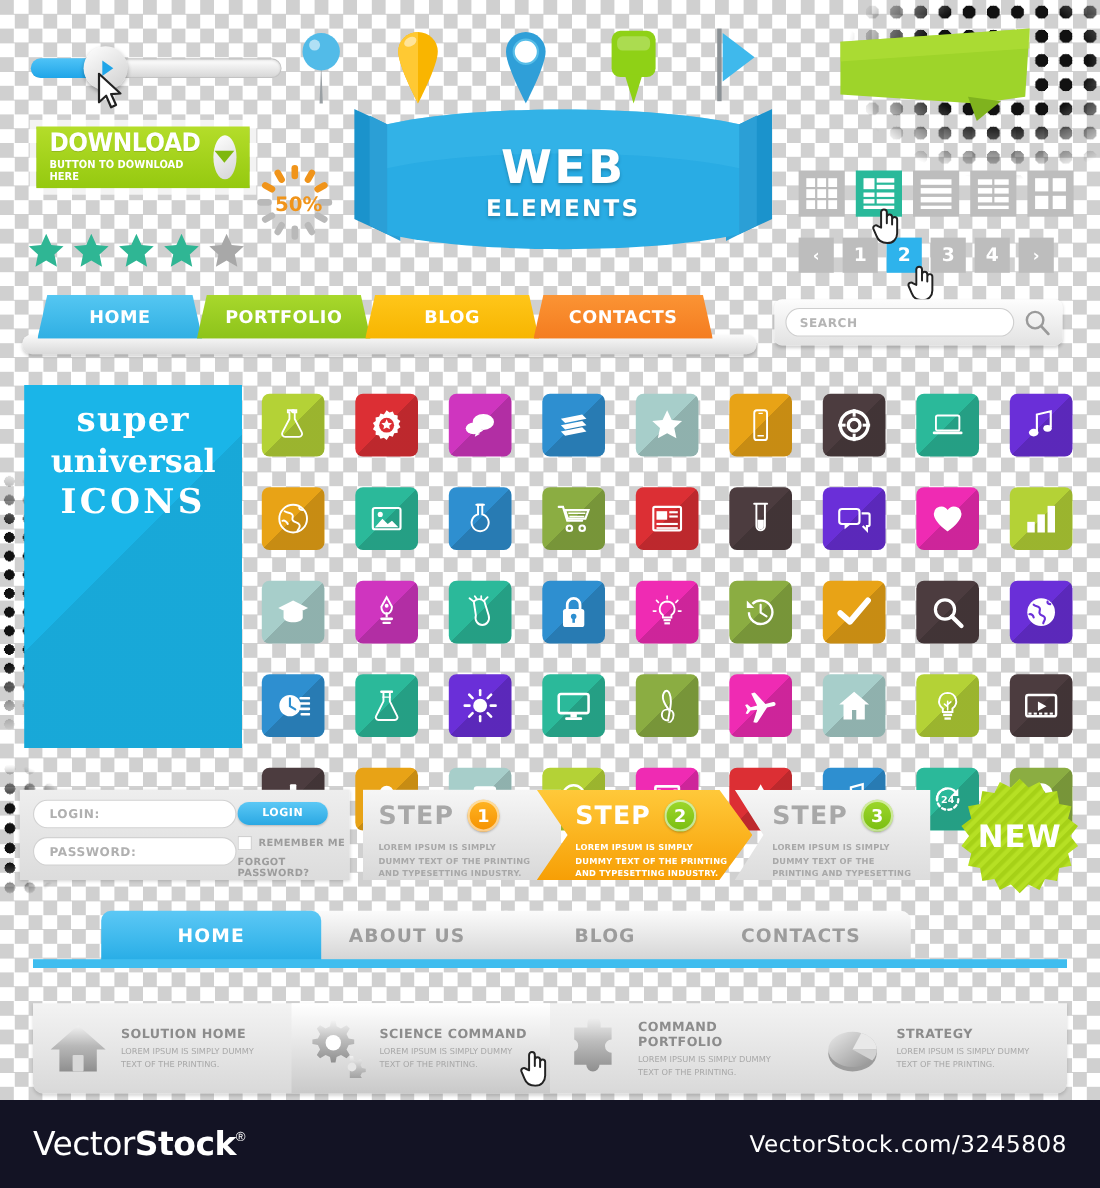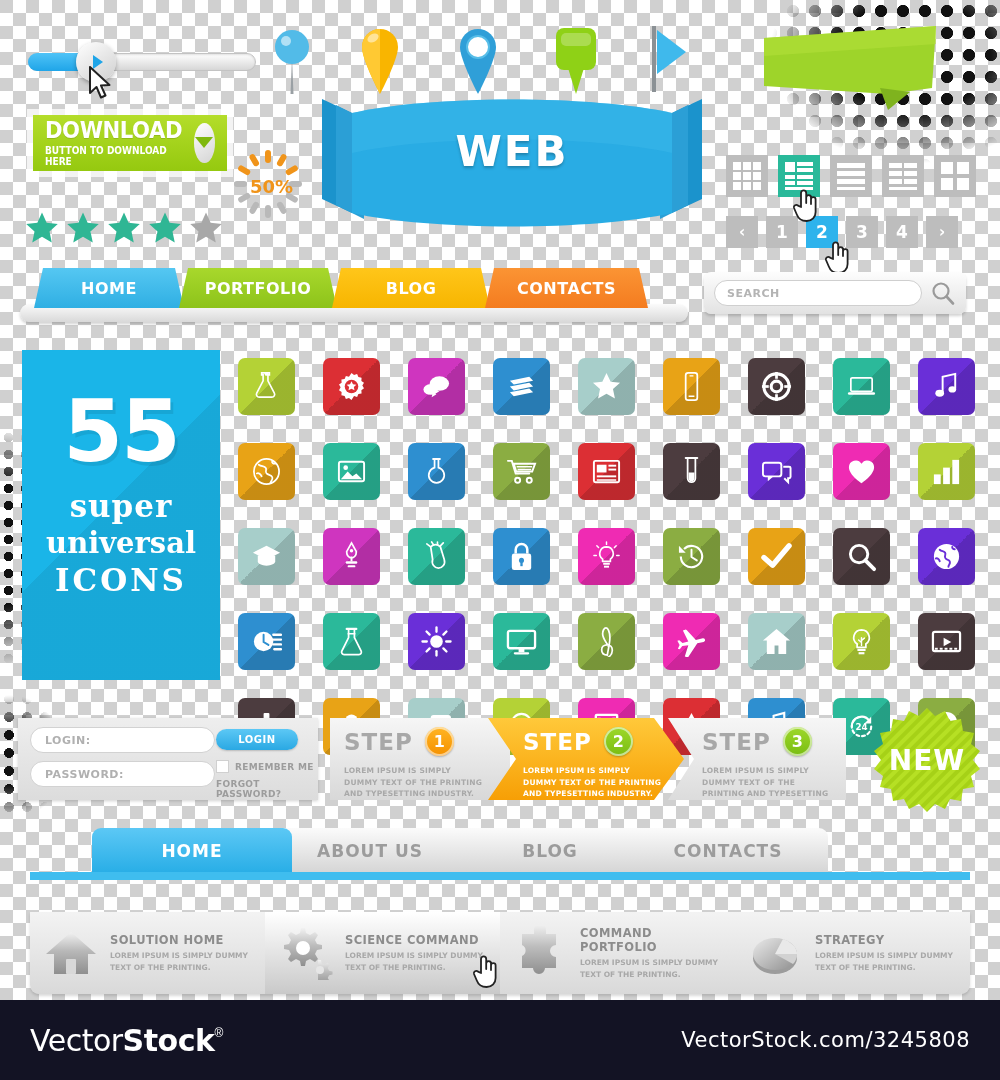--- a/index.html
+++ b/index.html
@@ -302,21 +302,21 @@
     display: flex; box-shadow: 0 2px 3px rgba(0,0,0,.15); margin-top: 32px;
   }
   .bitem { flex: 1; display: flex; align-items: center; gap: 12px; padding: 0 14px; position: relative; }
   .bitem.hl { background: linear-gradient(#ffffff,#c9c9c9); }
   .bitem .bicon { width: 54px; height: 54px; flex: 0 0 54px; }
   .bitem .btitle {
     font-family: "DejaVu Sans", sans-serif; font-weight: 700; font-size: 11.5px; color: #8c8c8c;
     letter-spacing: .4px;
   }
   .bitem .bdesc {
-    font-family: "DejaVu Sans", sans-serif; font-weight: 700; font-size: 7.5px; color: #a8a8a8;
+    font-family: "DejaVu Sans", sans-serif; font-weight: 400; font-size: 7.5px; color: #a8a8a8;
     line-height: 1.5; margin-top: 3px;
   }
 
   
   .footer {
     position: absolute; left: 0; top: 1000px; width: 1000px; height: 80px;
     background: #131324; display: flex; align-items: center; justify-content: space-between;
     padding: 0 30px;
   }
   .vs-logo { display: flex; align-items: flex-start; color: #fff; }
@@ -418,20 +418,21 @@
     <svg viewBox="0 0 380 140" style="width:380px;height:140px">
       <path d="M0 4 L30 18 L30 118 L0 104 Z" fill="#1b93cc"></path>
       <path d="M380 4 L350 18 L350 118 L380 104 Z" fill="#1b93cc"></path>
       <path d="M14 10 L42 24 L42 124 L14 110 Z" fill="#2b9fd6"></path>
       <path d="M366 10 L338 24 L338 124 L366 110 Z" fill="#2b9fd6"></path>
       <path d="M30 18 C110 0 270 0 350 18 L350 118 C270 136 110 136 30 118 Z" fill="#29ace4"></path>
       <path d="M30 18 C110 0 270 0 350 18 L350 58 C270 40 110 40 30 58 Z" fill="#3cb8ea" opacity=".5"></path>
     </svg>
     <div class="ribbon-label">
       <div class="l1">WEB</div>
+      <div class="l2">ELEMENTS</div>
     </div>
   </div>
 
   <svg class="origami" viewBox="0 0 180 90">
     <path d="M4 16 L176 4 L172 66 L128 72 L4 64 Z" fill="#9ed42a"></path>
     <path d="M120 66 L150 70 L128 88 Z" fill="#7fb31e"></path>
     <path d="M4 16 L176 4 L176 22 L4 34 Z" fill="#b3df3a" opacity=".6"></path>
   </svg>
 
   <div class="viewbar">
@@ -526,21 +527,20 @@
   <div class="searchbar">
     <div class="search-input">SEARCH</div>
     <svg style="width:26px;height:26px;margin-left:8px" viewBox="0 0 26 26">
       <circle cx="11" cy="11" r="7.5" fill="none" stroke="#9a9a9a" stroke-width="2.2"></circle>
       <line x1="16.5" y1="16.5" x2="23" y2="23.5" stroke="#9a9a9a" stroke-width="2.6" stroke-linecap="round"></line>
     </svg>
   </div>
 
   <div class="promo">
     <div class="shade"></div>
-    <div class="n55">55</div>
     <div class="w1">super</div>
     <div class="w2">universal</div>
     <div class="w3">ICONS</div>
   </div>
 
   <div class="iconsgrid" id="iconsgrid">
       <div class="icell">
         <div class="itile" style="background: rgb(180, 210, 54);">
           <div class="longshadow"></div>
           <svg viewBox="0 0 32 32">

